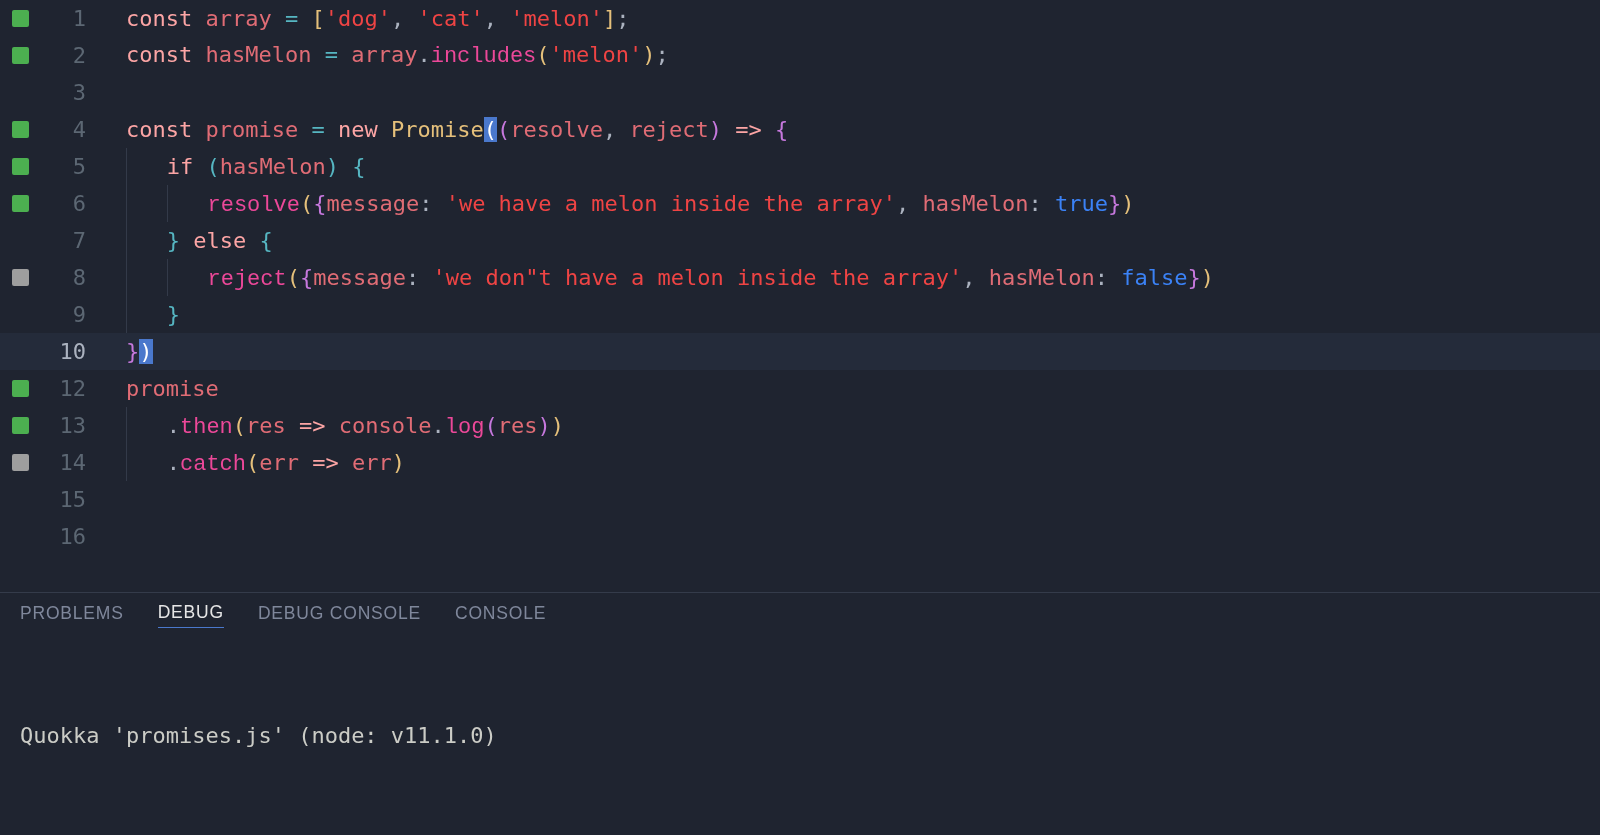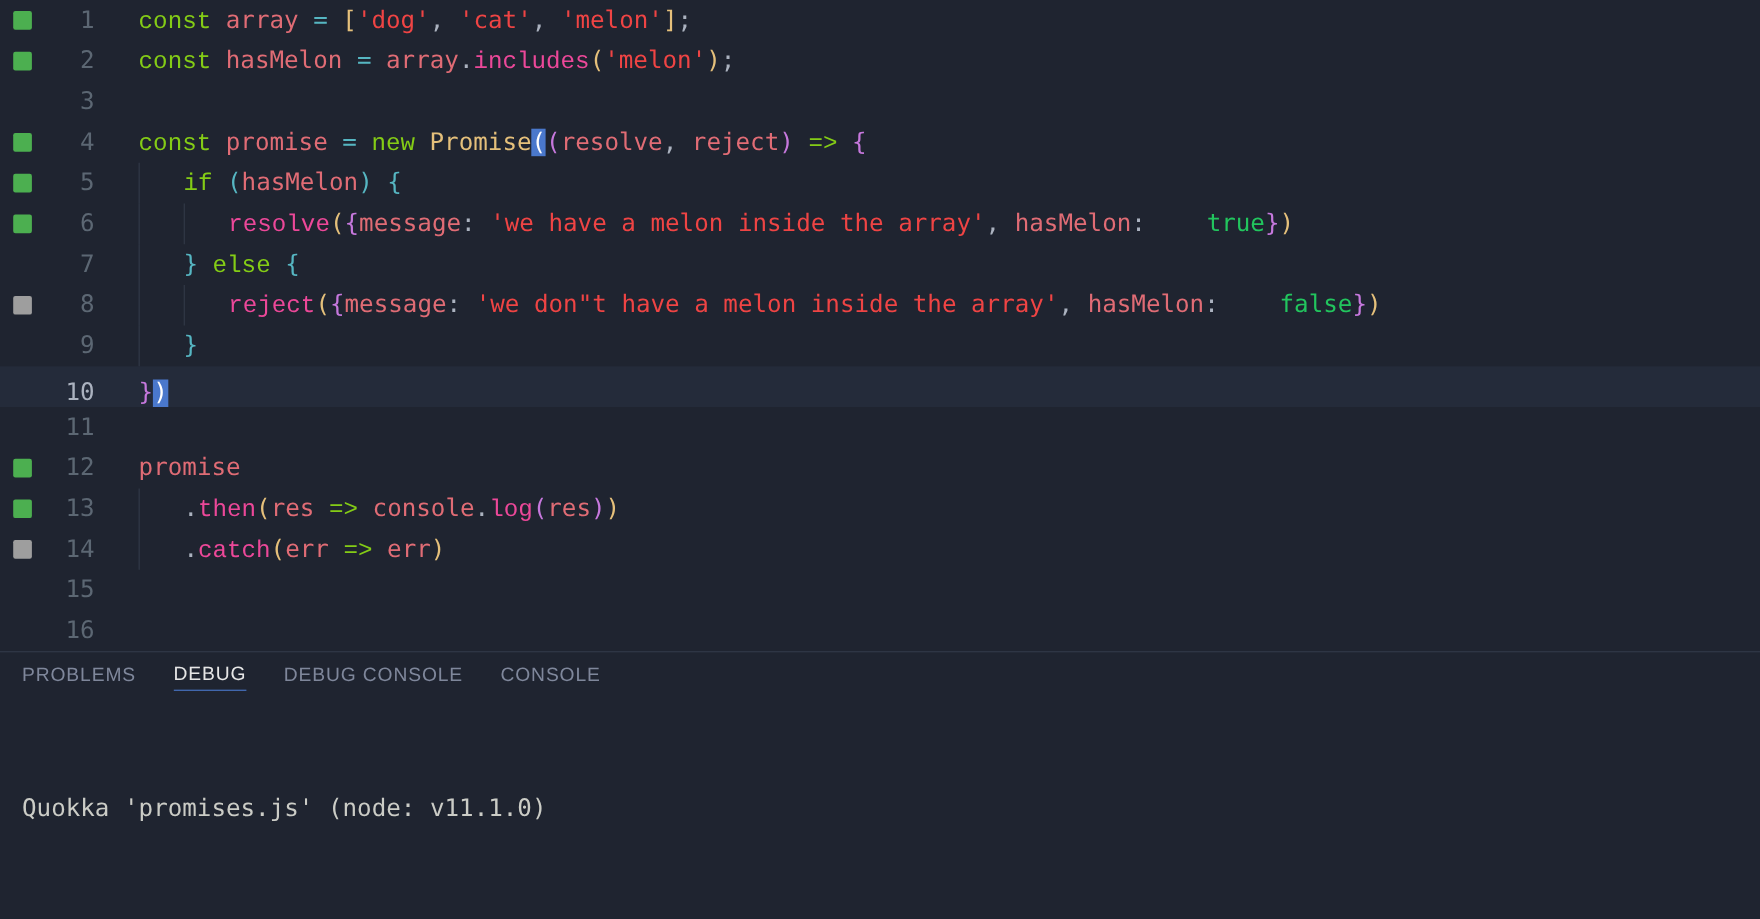--- a/index.html
+++ b/index.html
@@ -17,21 +17,20 @@
   }
   .code-line {
     display: flex;
     align-items: center;
     height: 37px;
     font-size: 22px;
     white-space: pre;
   }
   .code-line.active-line {
     background: #242b3a;
-    align-items: flex-end;
   }
   .gutter-box {
     width: 40px;
     display: flex;
     align-items: center;
     justify-content: center;
     flex-shrink: 0;
   }
   .gutter-square {
     width: 17px;
@@ -47,29 +46,29 @@
     font-size: 22px;
     padding-right: 6px;
     flex-shrink: 0;
   }
   .linenum.active { color: #abb2bf; }
   .code-content {
     padding-left: 34px;
     flex: 1;
   }
   
-  .tok-kw     { color: #84cc16; font-family: Liberation Mono, monospace; }
+  .tok-kw     { color: #fca5a5; }
   .tok-var    { color: #e06c75; }
   .tok-op     { color: #56b6c2; }
   .tok-str    { color: #ef4444; }
   .tok-func   { color: #ec4899; font-family: Liberation Mono, monospace; }
   .tok-class  { color: #e5c07b; }
   .tok-param  { color: #e06c75; }
   .tok-prop   { color: #e06c75; }
-  .tok-bool   { color: #22c55e; margin-left: 42px; }
+  .tok-bool   { color: #3b82f6; }
   .tok-paren1 { color: #e5c07b; }
   .tok-paren2 { color: #c678dd; }
   .tok-paren3 { color: #56b6c2; }
   .tok-default{ color: #abb2bf; }
   .bracket-hl {
     background: #4a78cc;
     color: #ffffff;
   }
   
   .panel {
@@ -112,21 +111,20 @@
     <div class="code-line"><div class="gutter-box"><div class="gutter-square sq-green"></div></div><div class="linenum">1</div><div class="code-content"><span class="tok-kw">const </span><span class="tok-var">array</span><span class="tok-default"> </span><span class="tok-op">=</span><span class="tok-default"> </span><span class="tok-paren1">[</span><span class="tok-str">'dog'</span><span class="tok-default">, </span><span class="tok-str">'cat'</span><span class="tok-default">, </span><span class="tok-str">'melon'</span><span class="tok-paren1">]</span><span class="tok-default">;</span></div></div>
     <div class="code-line"><div class="gutter-box"><div class="gutter-square sq-green"></div></div><div class="linenum">2</div><div class="code-content"><span class="tok-kw">const </span><span class="tok-var">hasMelon</span><span class="tok-default"> </span><span class="tok-op">=</span><span class="tok-default"> </span><span class="tok-var">array</span><span class="tok-default">.</span><span class="tok-func">includes</span><span class="tok-paren1">(</span><span class="tok-str">'melon'</span><span class="tok-paren1">)</span><span class="tok-default">;</span></div></div>
     <div class="code-line"><div class="gutter-box"></div><div class="linenum">3</div><div class="code-content"></div></div>
     <div class="code-line"><div class="gutter-box"><div class="gutter-square sq-green"></div></div><div class="linenum">4</div><div class="code-content"><span class="tok-kw">const </span><span class="tok-var">promise</span><span class="tok-default"> </span><span class="tok-op">=</span><span class="tok-default"> </span><span class="tok-kw">new </span><span class="tok-class">Promise</span><span class="bracket-hl">(</span><span class="tok-paren2">(</span><span class="tok-param">resolve</span><span class="tok-default">, </span><span class="tok-param">reject</span><span class="tok-paren2">)</span><span class="tok-default"> </span><span class="tok-kw">=&gt;</span><span class="tok-default"> </span><span class="tok-paren2">{</span></div></div>
     <div class="code-line"><div class="gutter-box"><div class="gutter-square sq-green"></div></div><div class="linenum">5</div><div class="code-content"><span style="border-left: 1px solid rgba(90, 100, 120, 0.35); display: inline-block; height: 37px; line-height: 37px;">   </span><span class="tok-kw">if </span><span class="tok-paren3">(</span><span class="tok-var">hasMelon</span><span class="tok-paren3">)</span><span class="tok-default"> </span><span class="tok-paren3">{</span></div></div>
     <div class="code-line"><div class="gutter-box"><div class="gutter-square sq-green"></div></div><div class="linenum">6</div><div class="code-content"><span style="border-left: 1px solid rgba(90, 100, 120, 0.35); display: inline-block; height: 37px; line-height: 37px;">   </span><span style="border-left: 1px solid rgba(90, 100, 120, 0.35); display: inline-block; height: 37px; line-height: 37px;">   </span><span class="tok-func">resolve</span><span class="tok-paren1">(</span><span class="tok-paren2">{</span><span class="tok-prop">message</span><span class="tok-default">:</span><span class="tok-default"> </span><span class="tok-str">'we have a melon inside the array'</span><span class="tok-default">, </span><span class="tok-prop">hasMelon</span><span class="tok-default">:</span><span class="tok-default"> </span><span class="tok-bool">true</span><span class="tok-paren2">}</span><span class="tok-paren1">)</span></div></div>
     <div class="code-line"><div class="gutter-box"></div><div class="linenum">7</div><div class="code-content"><span style="border-left: 1px solid rgba(90, 100, 120, 0.35); display: inline-block; height: 37px; line-height: 37px;">   </span><span class="tok-paren3">}</span><span class="tok-default"> </span><span class="tok-kw">else </span><span class="tok-paren3">{</span></div></div>
     <div class="code-line"><div class="gutter-box"><div class="gutter-square sq-gray"></div></div><div class="linenum">8</div><div class="code-content"><span style="border-left: 1px solid rgba(90, 100, 120, 0.35); display: inline-block; height: 37px; line-height: 37px;">   </span><span style="border-left: 1px solid rgba(90, 100, 120, 0.35); display: inline-block; height: 37px; line-height: 37px;">   </span><span class="tok-func">reject</span><span class="tok-paren1">(</span><span class="tok-paren2">{</span><span class="tok-prop">message</span><span class="tok-default">:</span><span class="tok-default"> </span><span class="tok-str">'we don"t have a melon inside the array'</span><span class="tok-default">, </span><span class="tok-prop">hasMelon</span><span class="tok-default">:</span><span class="tok-default"> </span><span class="tok-bool">false</span><span class="tok-paren2">}</span><span class="tok-paren1">)</span></div></div>
     <div class="code-line"><div class="gutter-box"></div><div class="linenum">9</div><div class="code-content"><span style="border-left: 1px solid rgba(90, 100, 120, 0.35); display: inline-block; height: 37px; line-height: 37px;">   </span><span class="tok-paren3">}</span></div></div>
     <div class="code-line active-line"><div class="gutter-box"></div><div class="linenum active">10</div><div class="code-content"><span class="tok-paren2">}</span><span class="bracket-hl">)</span></div></div>
-    <div class="code-line"><div class="gutter-box"></div><div class="linenum">11</div><div class="code-content"></div></div>
     <div class="code-line"><div class="gutter-box"><div class="gutter-square sq-green"></div></div><div class="linenum">12</div><div class="code-content"><span class="tok-var">promise</span></div></div>
     <div class="code-line"><div class="gutter-box"><div class="gutter-square sq-green"></div></div><div class="linenum">13</div><div class="code-content"><span style="border-left: 1px solid rgba(90, 100, 120, 0.35); display: inline-block; height: 37px; line-height: 37px;">   </span><span class="tok-default">.</span><span class="tok-func">then</span><span class="tok-paren1">(</span><span class="tok-param">res</span><span class="tok-default"> </span><span class="tok-kw">=&gt;</span><span class="tok-default"> </span><span class="tok-var">console</span><span class="tok-default">.</span><span class="tok-func">log</span><span class="tok-paren2">(</span><span class="tok-var">res</span><span class="tok-paren2">)</span><span class="tok-paren1">)</span></div></div>
     <div class="code-line"><div class="gutter-box"><div class="gutter-square sq-gray"></div></div><div class="linenum">14</div><div class="code-content"><span style="border-left: 1px solid rgba(90, 100, 120, 0.35); display: inline-block; height: 37px; line-height: 37px;">   </span><span class="tok-default">.</span><span class="tok-func">catch</span><span class="tok-paren1">(</span><span class="tok-param">err</span><span class="tok-default"> </span><span class="tok-kw">=&gt;</span><span class="tok-default"> </span><span class="tok-var">err</span><span class="tok-paren1">)</span></div></div>
     <div class="code-line"><div class="gutter-box"></div><div class="linenum">15</div><div class="code-content"></div></div>
     <div class="code-line"><div class="gutter-box"></div><div class="linenum">16</div><div class="code-content"></div></div>
   </div>
 
 <div class="panel">
   <div class="panel-tabs">
     <div class="panel-tab">PROBLEMS</div>

